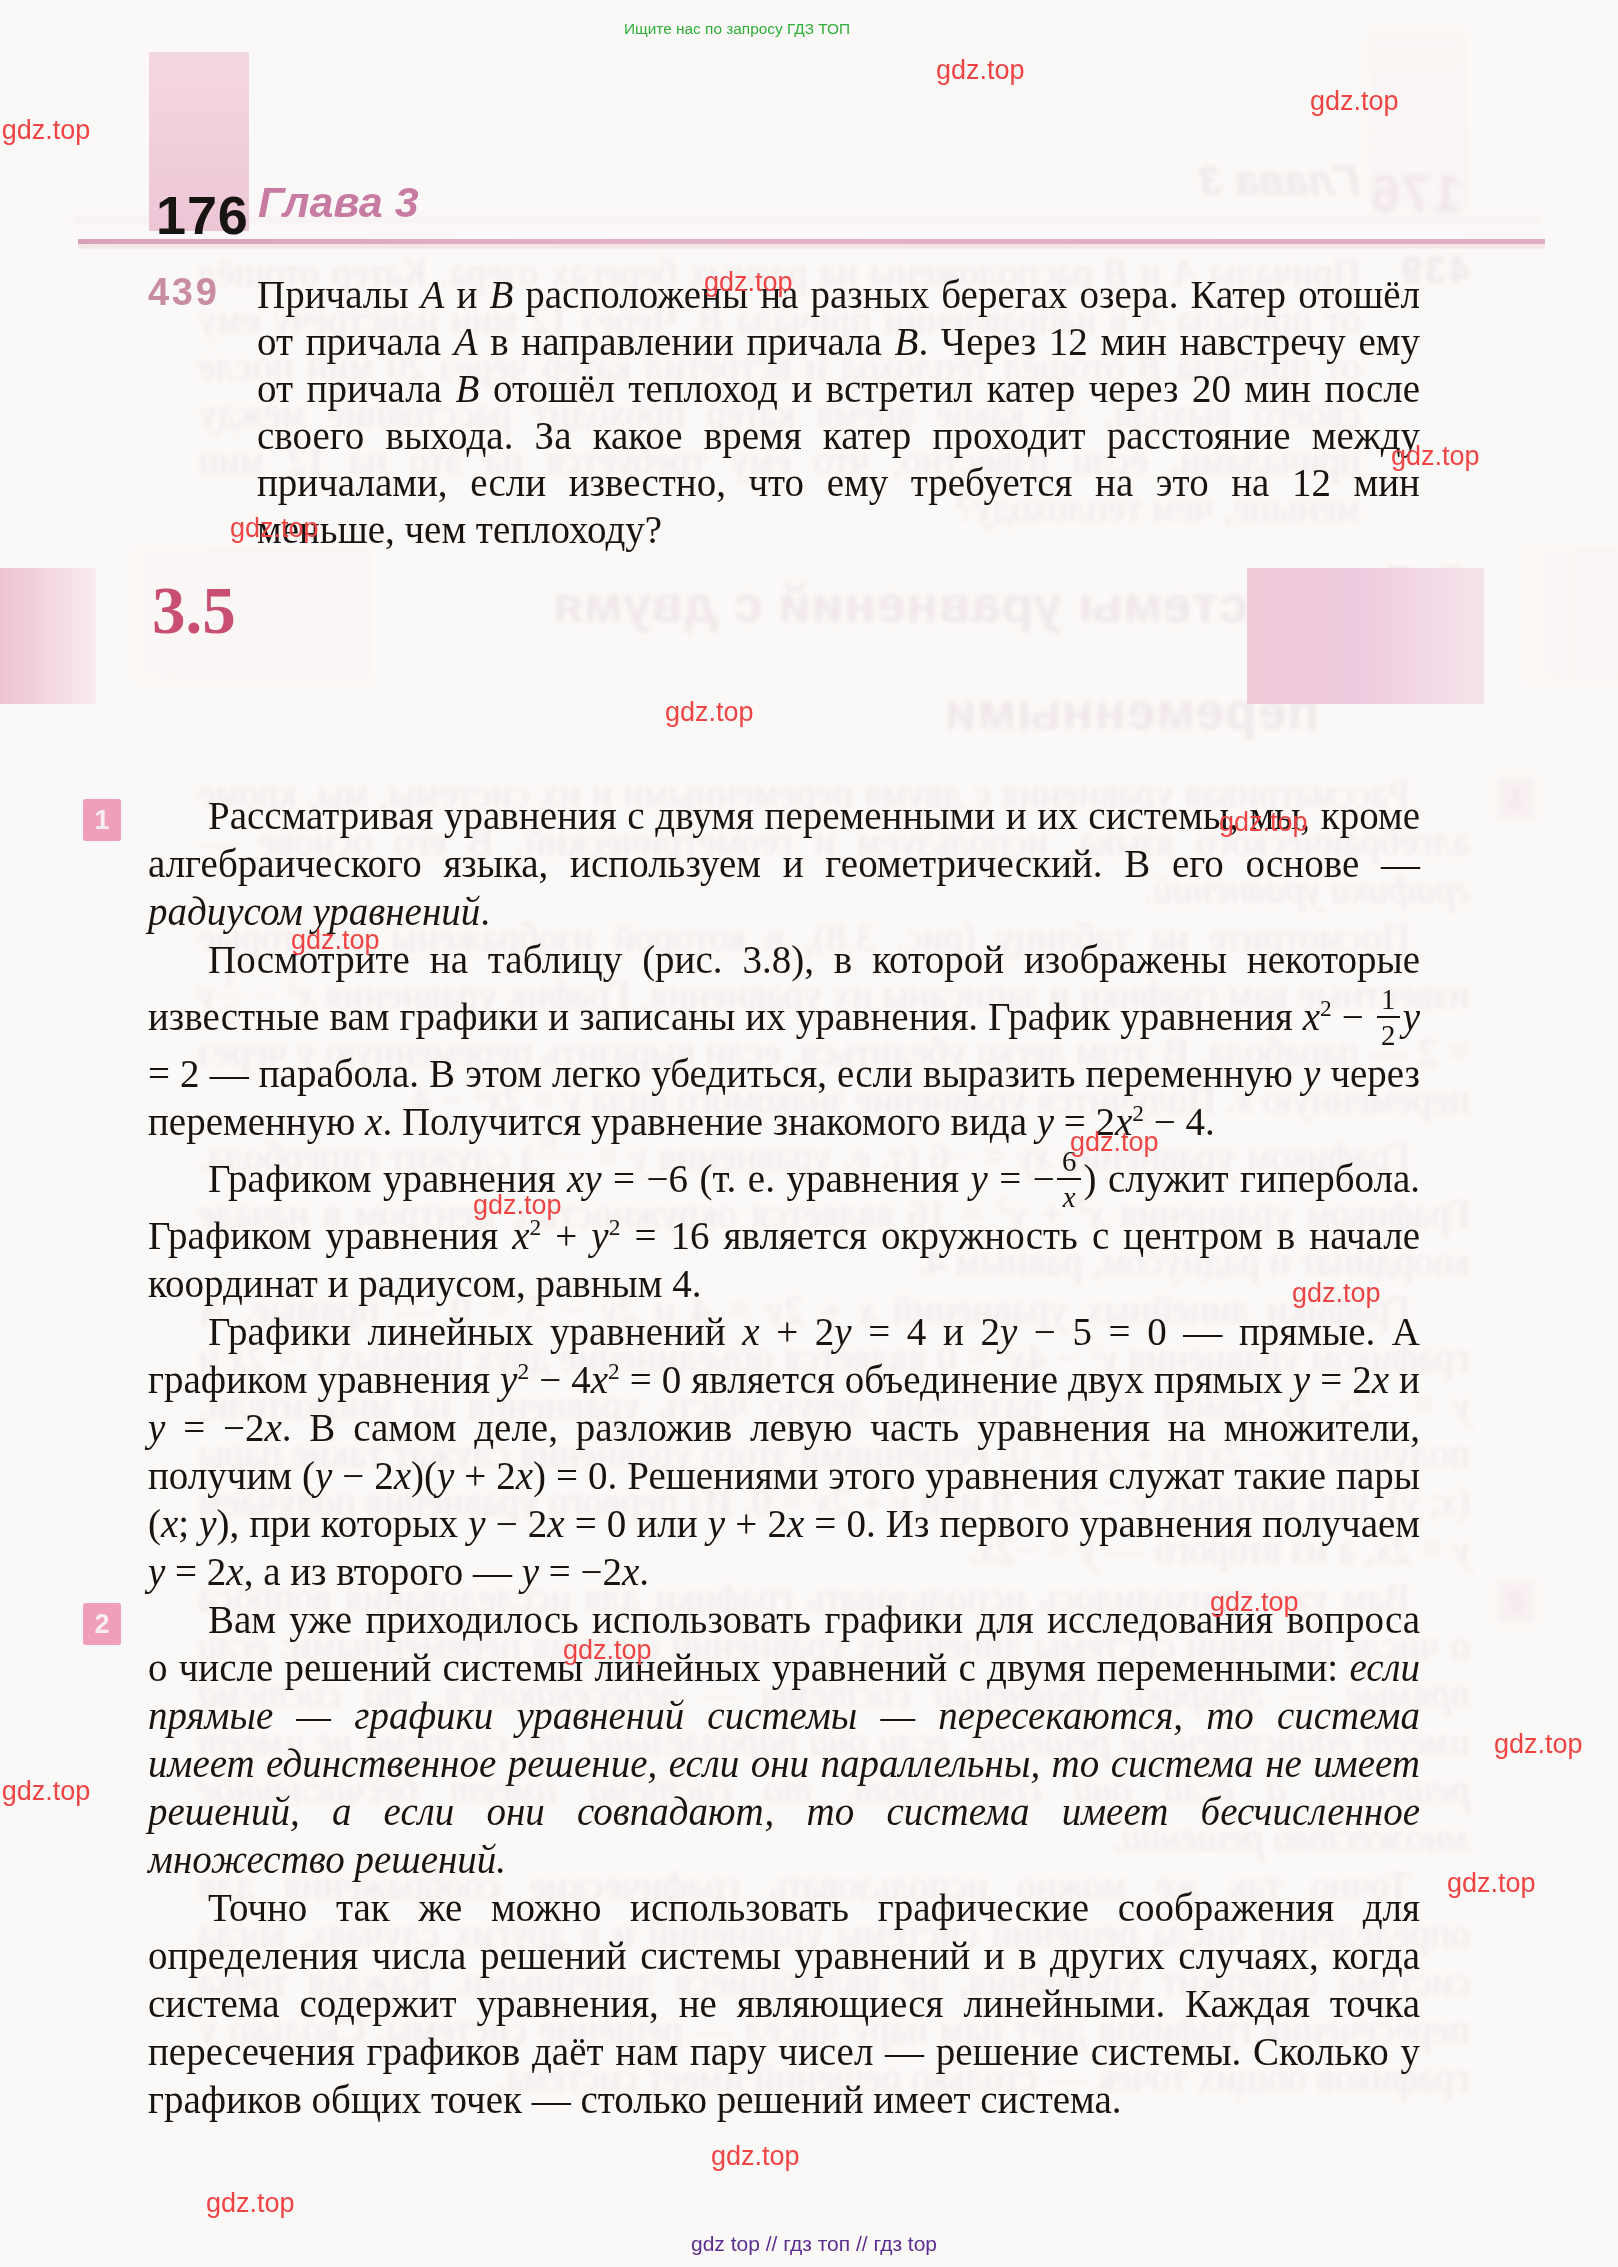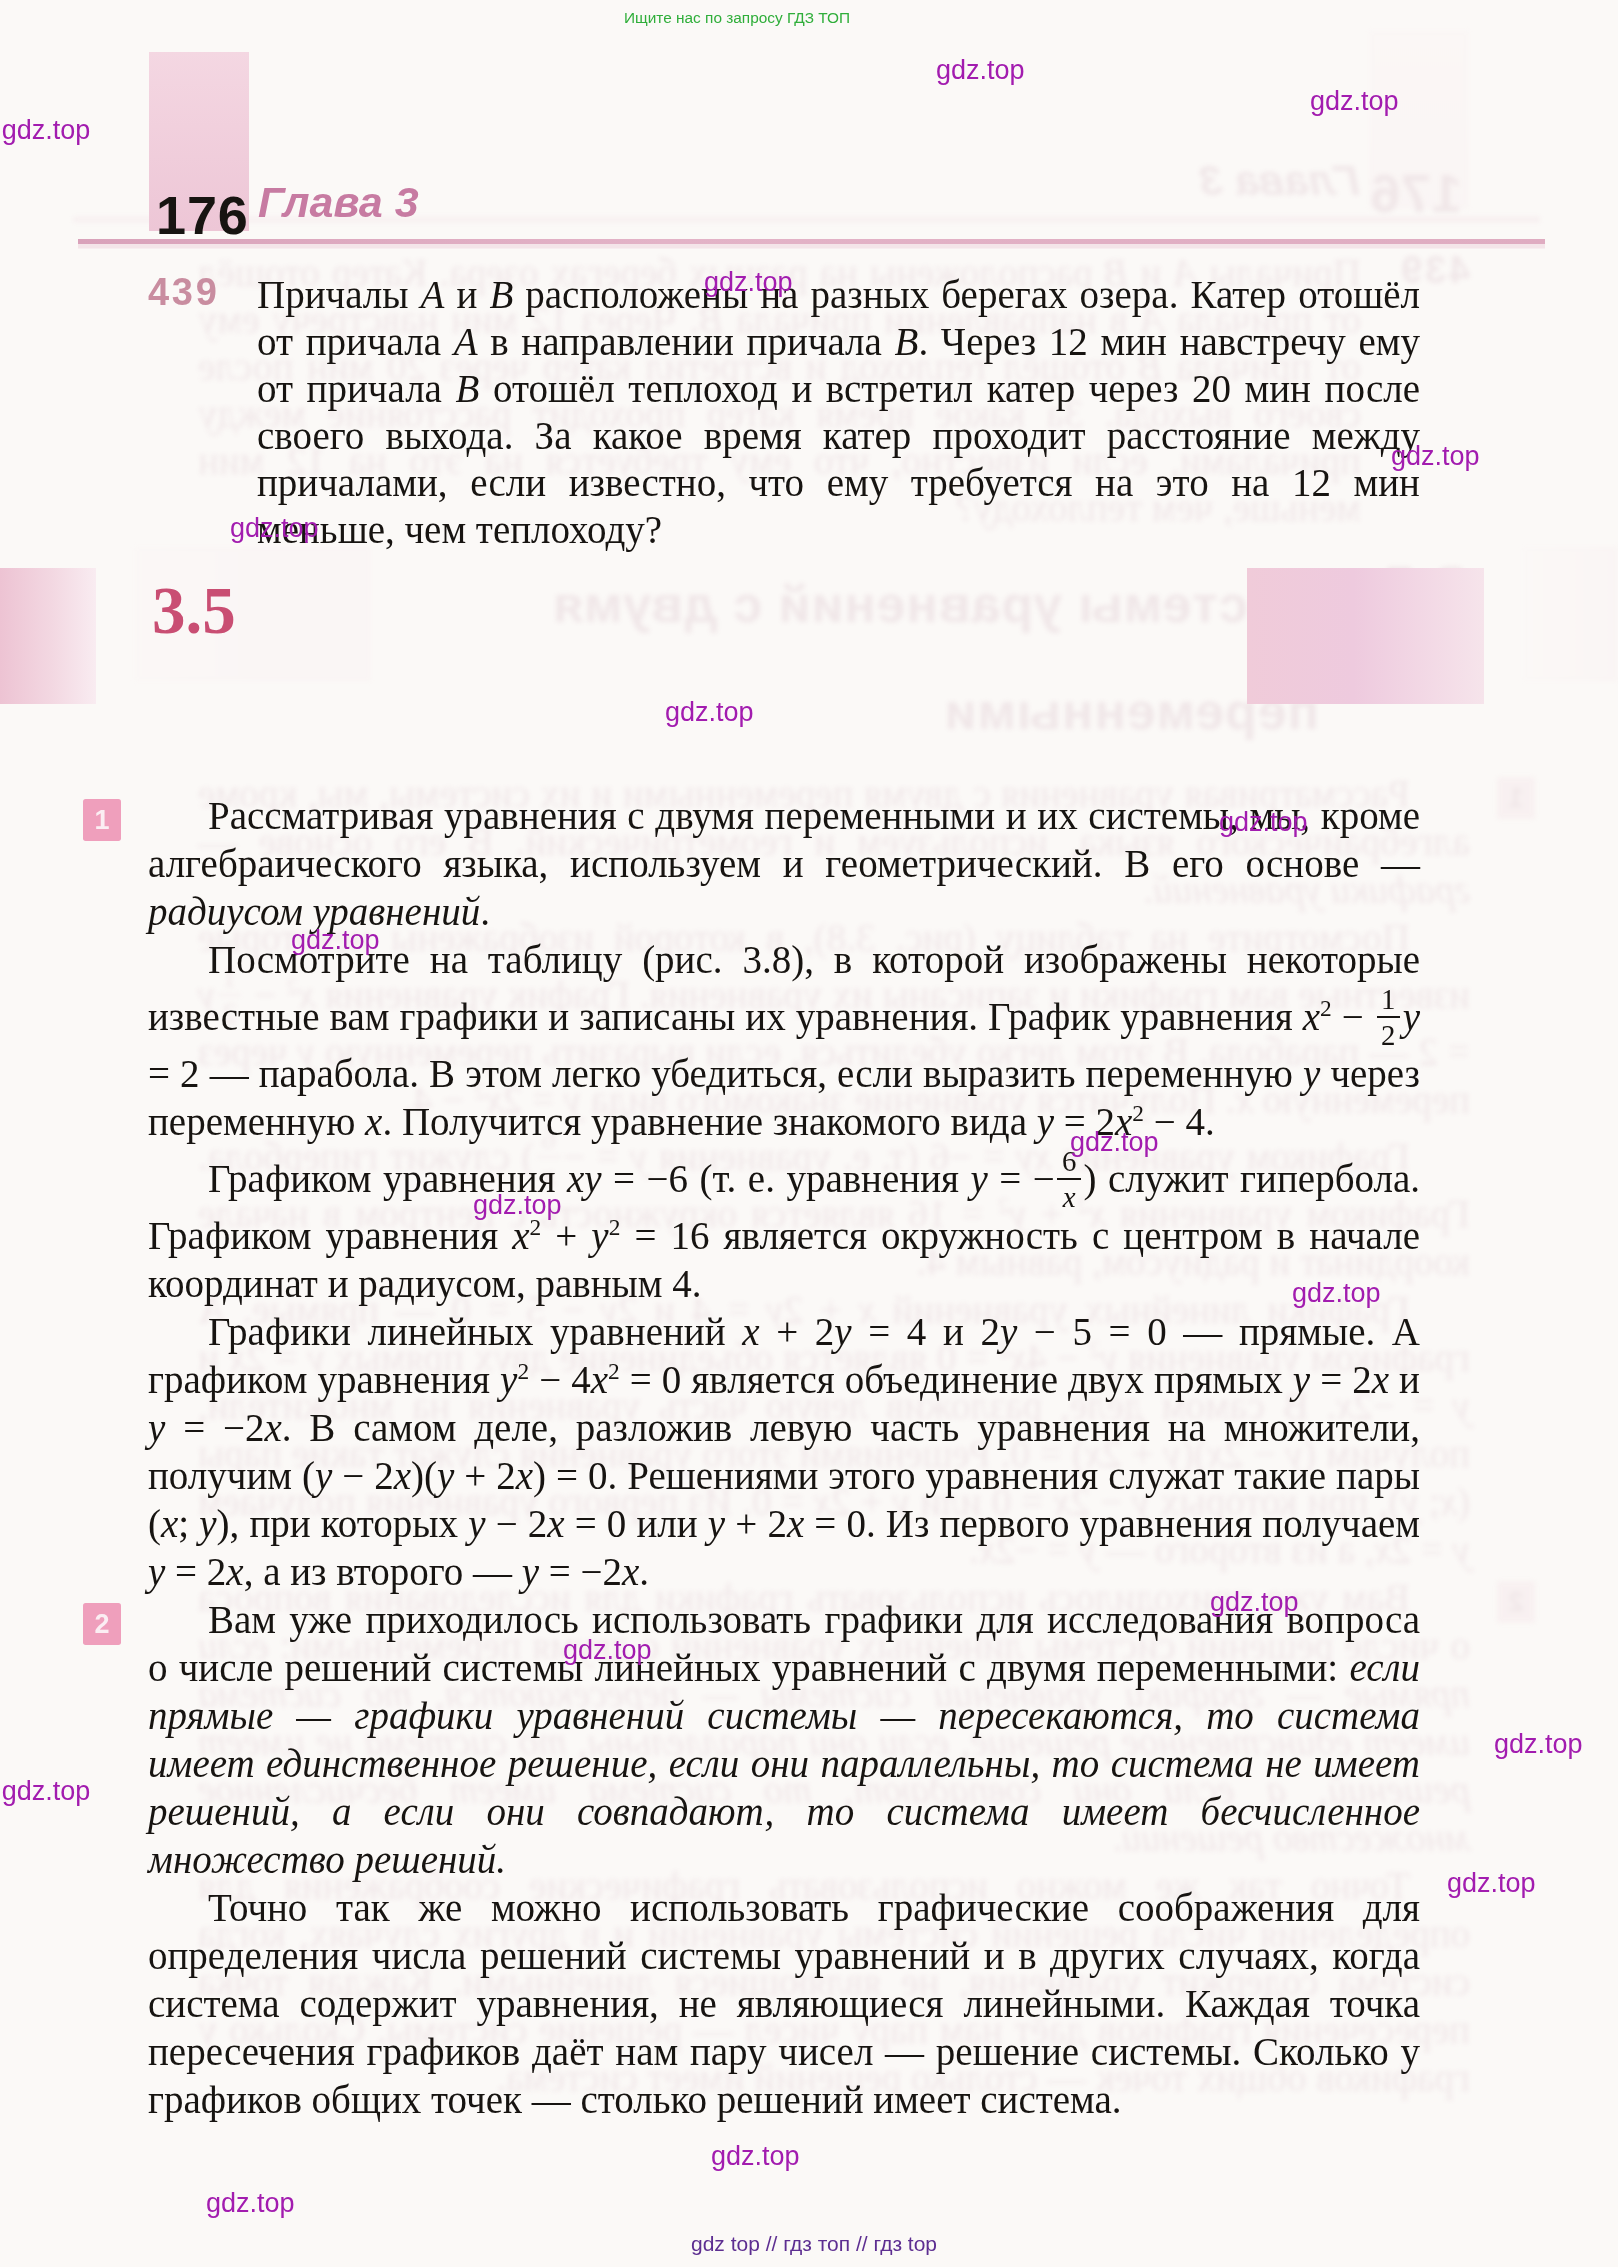--- a/index.html
+++ b/index.html
@@ -94,24 +94,24 @@
     display:inline-block;vertical-align:-.52em;text-align:center;
     font-size:.74em;line-height:1.05;margin:0 2.7px;text-indent:0;
   }
   .fnum{display:block;border-bottom:2.7px solid currentColor;padding:0 4.5px 1.8px;}
   .fden{display:block;padding-top:1.8px;}
 
   
   .wm-layer{position:absolute;left:0;top:0;width:100%;height:100%;z-index:5;pointer-events:none;}
   .wm{
     position:absolute;font:27px/1.1 "Liberation Sans",sans-serif;
-    color:#a21caf;white-space:nowrap;
+    color:#ef4444;white-space:nowrap;
   }
   .wm-green{
-    position:absolute;left:624px;top:9px;
+    position:absolute;left:624px;top:20px;
     font:15.4px/1.2 "Liberation Sans",sans-serif;color:var(--wm-green,#2fae3a);white-space:nowrap;
   }
   .wm-footer{
     position:absolute;left:691px;top:2231px;
     font:21px/1.2 "Liberation Sans",sans-serif;color:var(--footer-purple,#5d2e91);white-space:nowrap;
   }
 </style>
 </head>
 <body>
 

